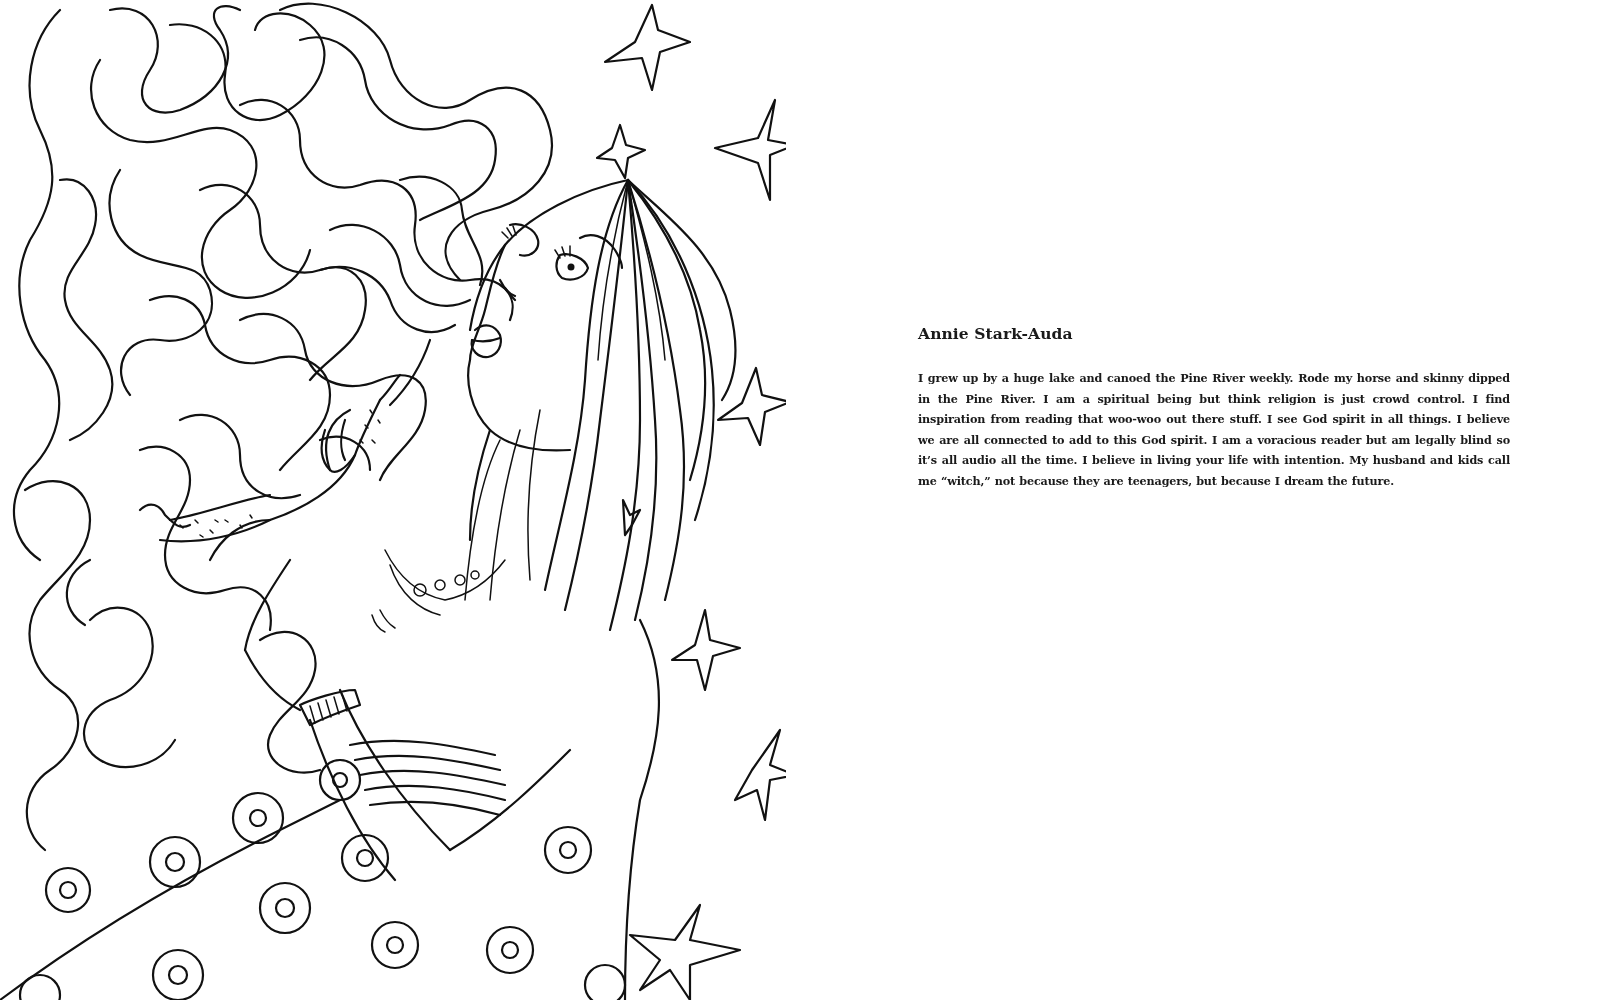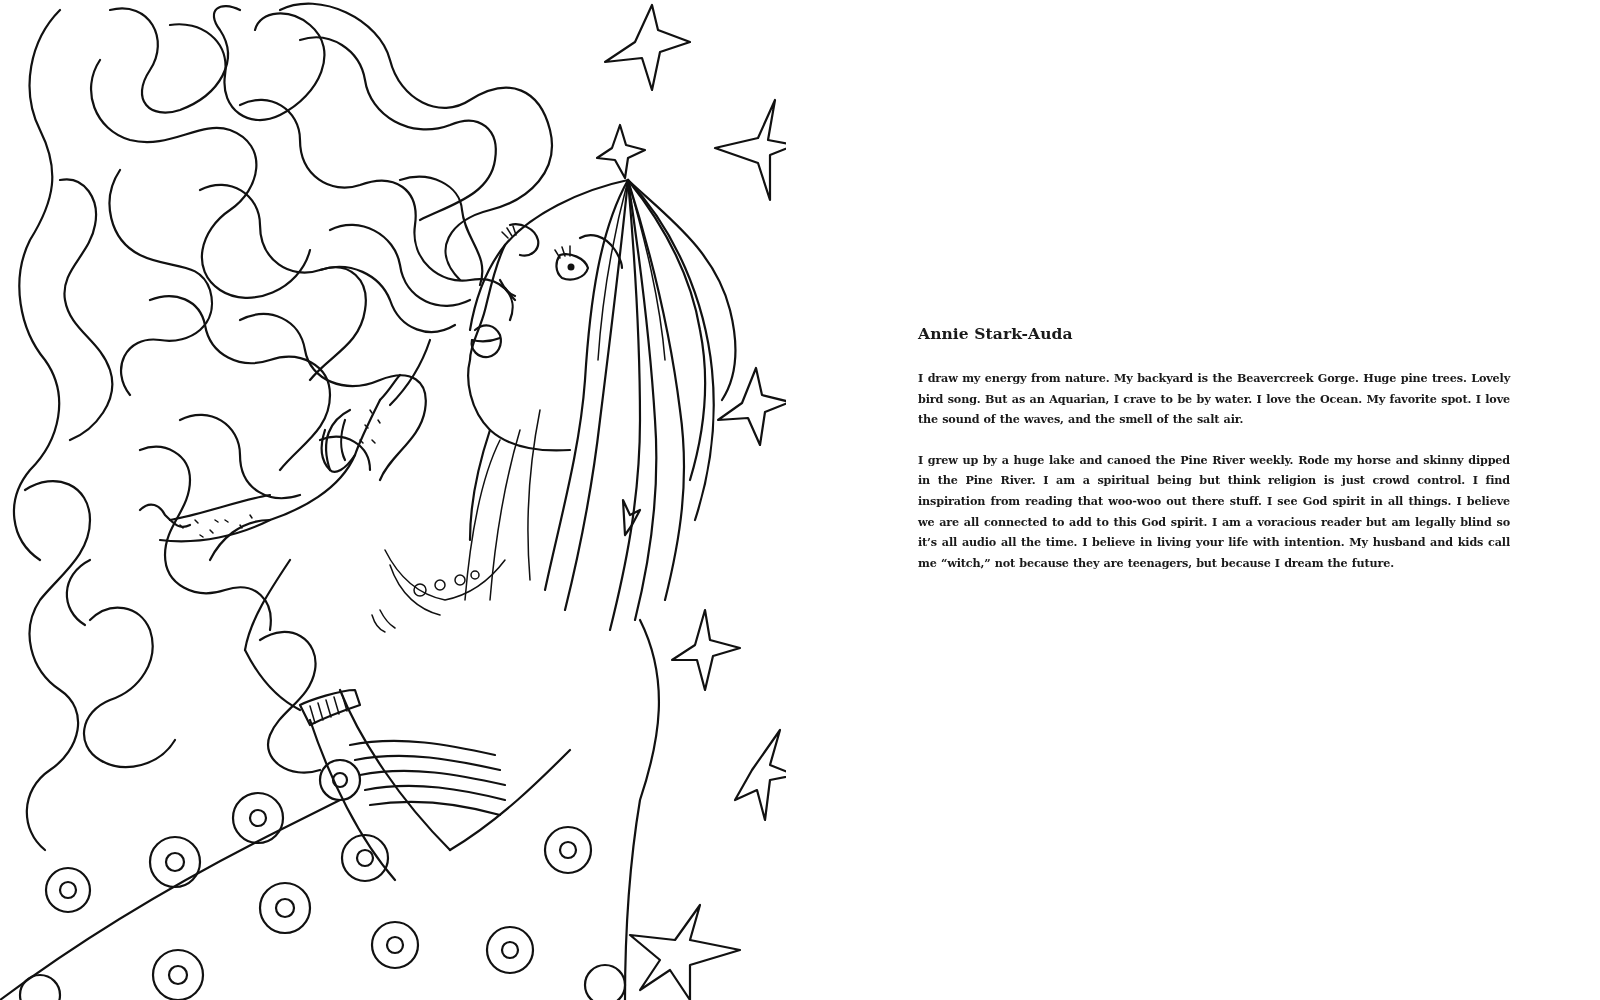--- a/index.html
+++ b/index.html
@@ -238,18 +238,17 @@
           <circle class="ink" cx="568" cy="850" r="8"></circle>
         <circle class="ink" cx="40" cy="995" r="20"></circle>
         <circle class="ink" cx="605" cy="985" r="20"></circle>
       </g>
     </svg>
   </div>
 
   <div class="page-right">
     <div class="bio">
       <h1 class="bio-name">Annie Stark-Auda</h1>
-      <p class="bio-para">I draw my energy from nature. My backyard is the Beavercreek Gorge. Huge pine trees. Lovely bird song. But as an Aquarian, I crave to be by water. I love the Ocean. My favorite spot. I love the sound of the waves, and the smell of the salt air.</p>
       <p class="bio-para">I grew up by a huge lake and canoed the Pine River weekly. Rode my horse and skinny dipped in the Pine River. I am a spiritual being but think religion is just crowd control. I find inspiration from reading that woo-woo out there stuff. I see God spirit in all things. I believe we are all connected to add to this God spirit. I am a voracious reader but am legally blind so it’s all audio all the time. I believe in living your life with intention. My husband and kids call me “witch,” not because they are teenagers, but because I dream the future.</p>
     </div>
   </div>
 
 </div>
 
 </body></html>

